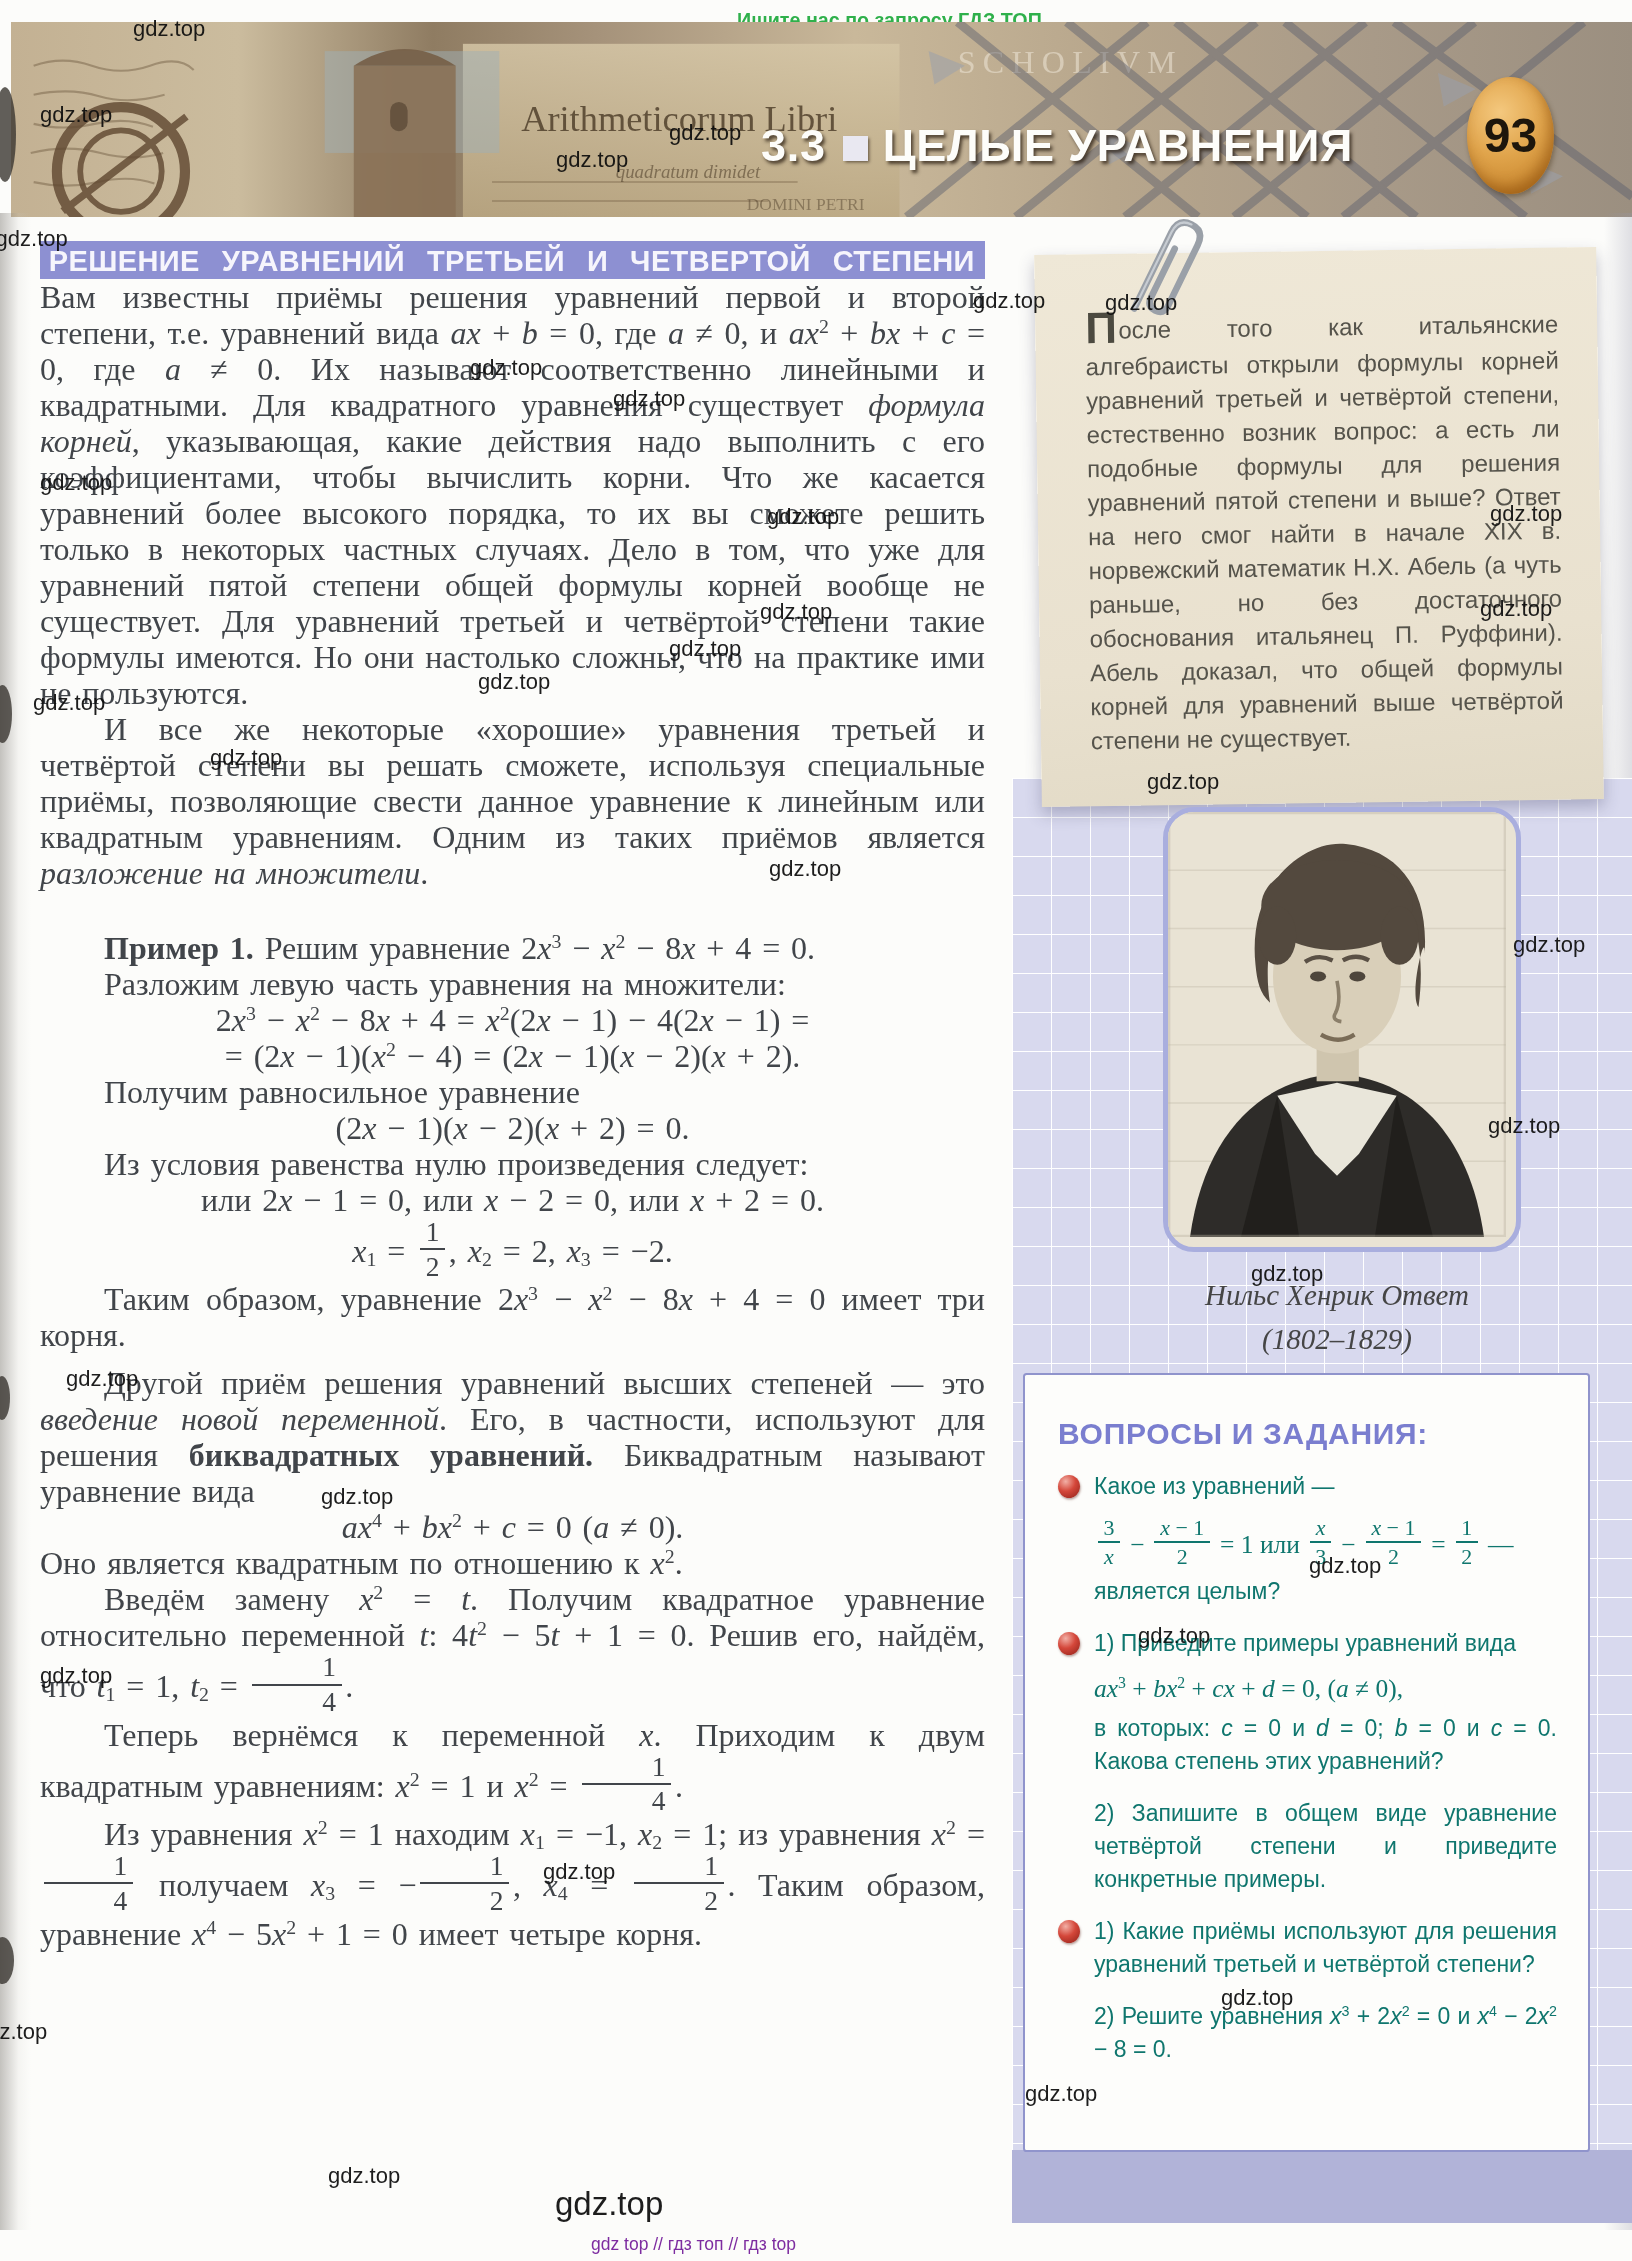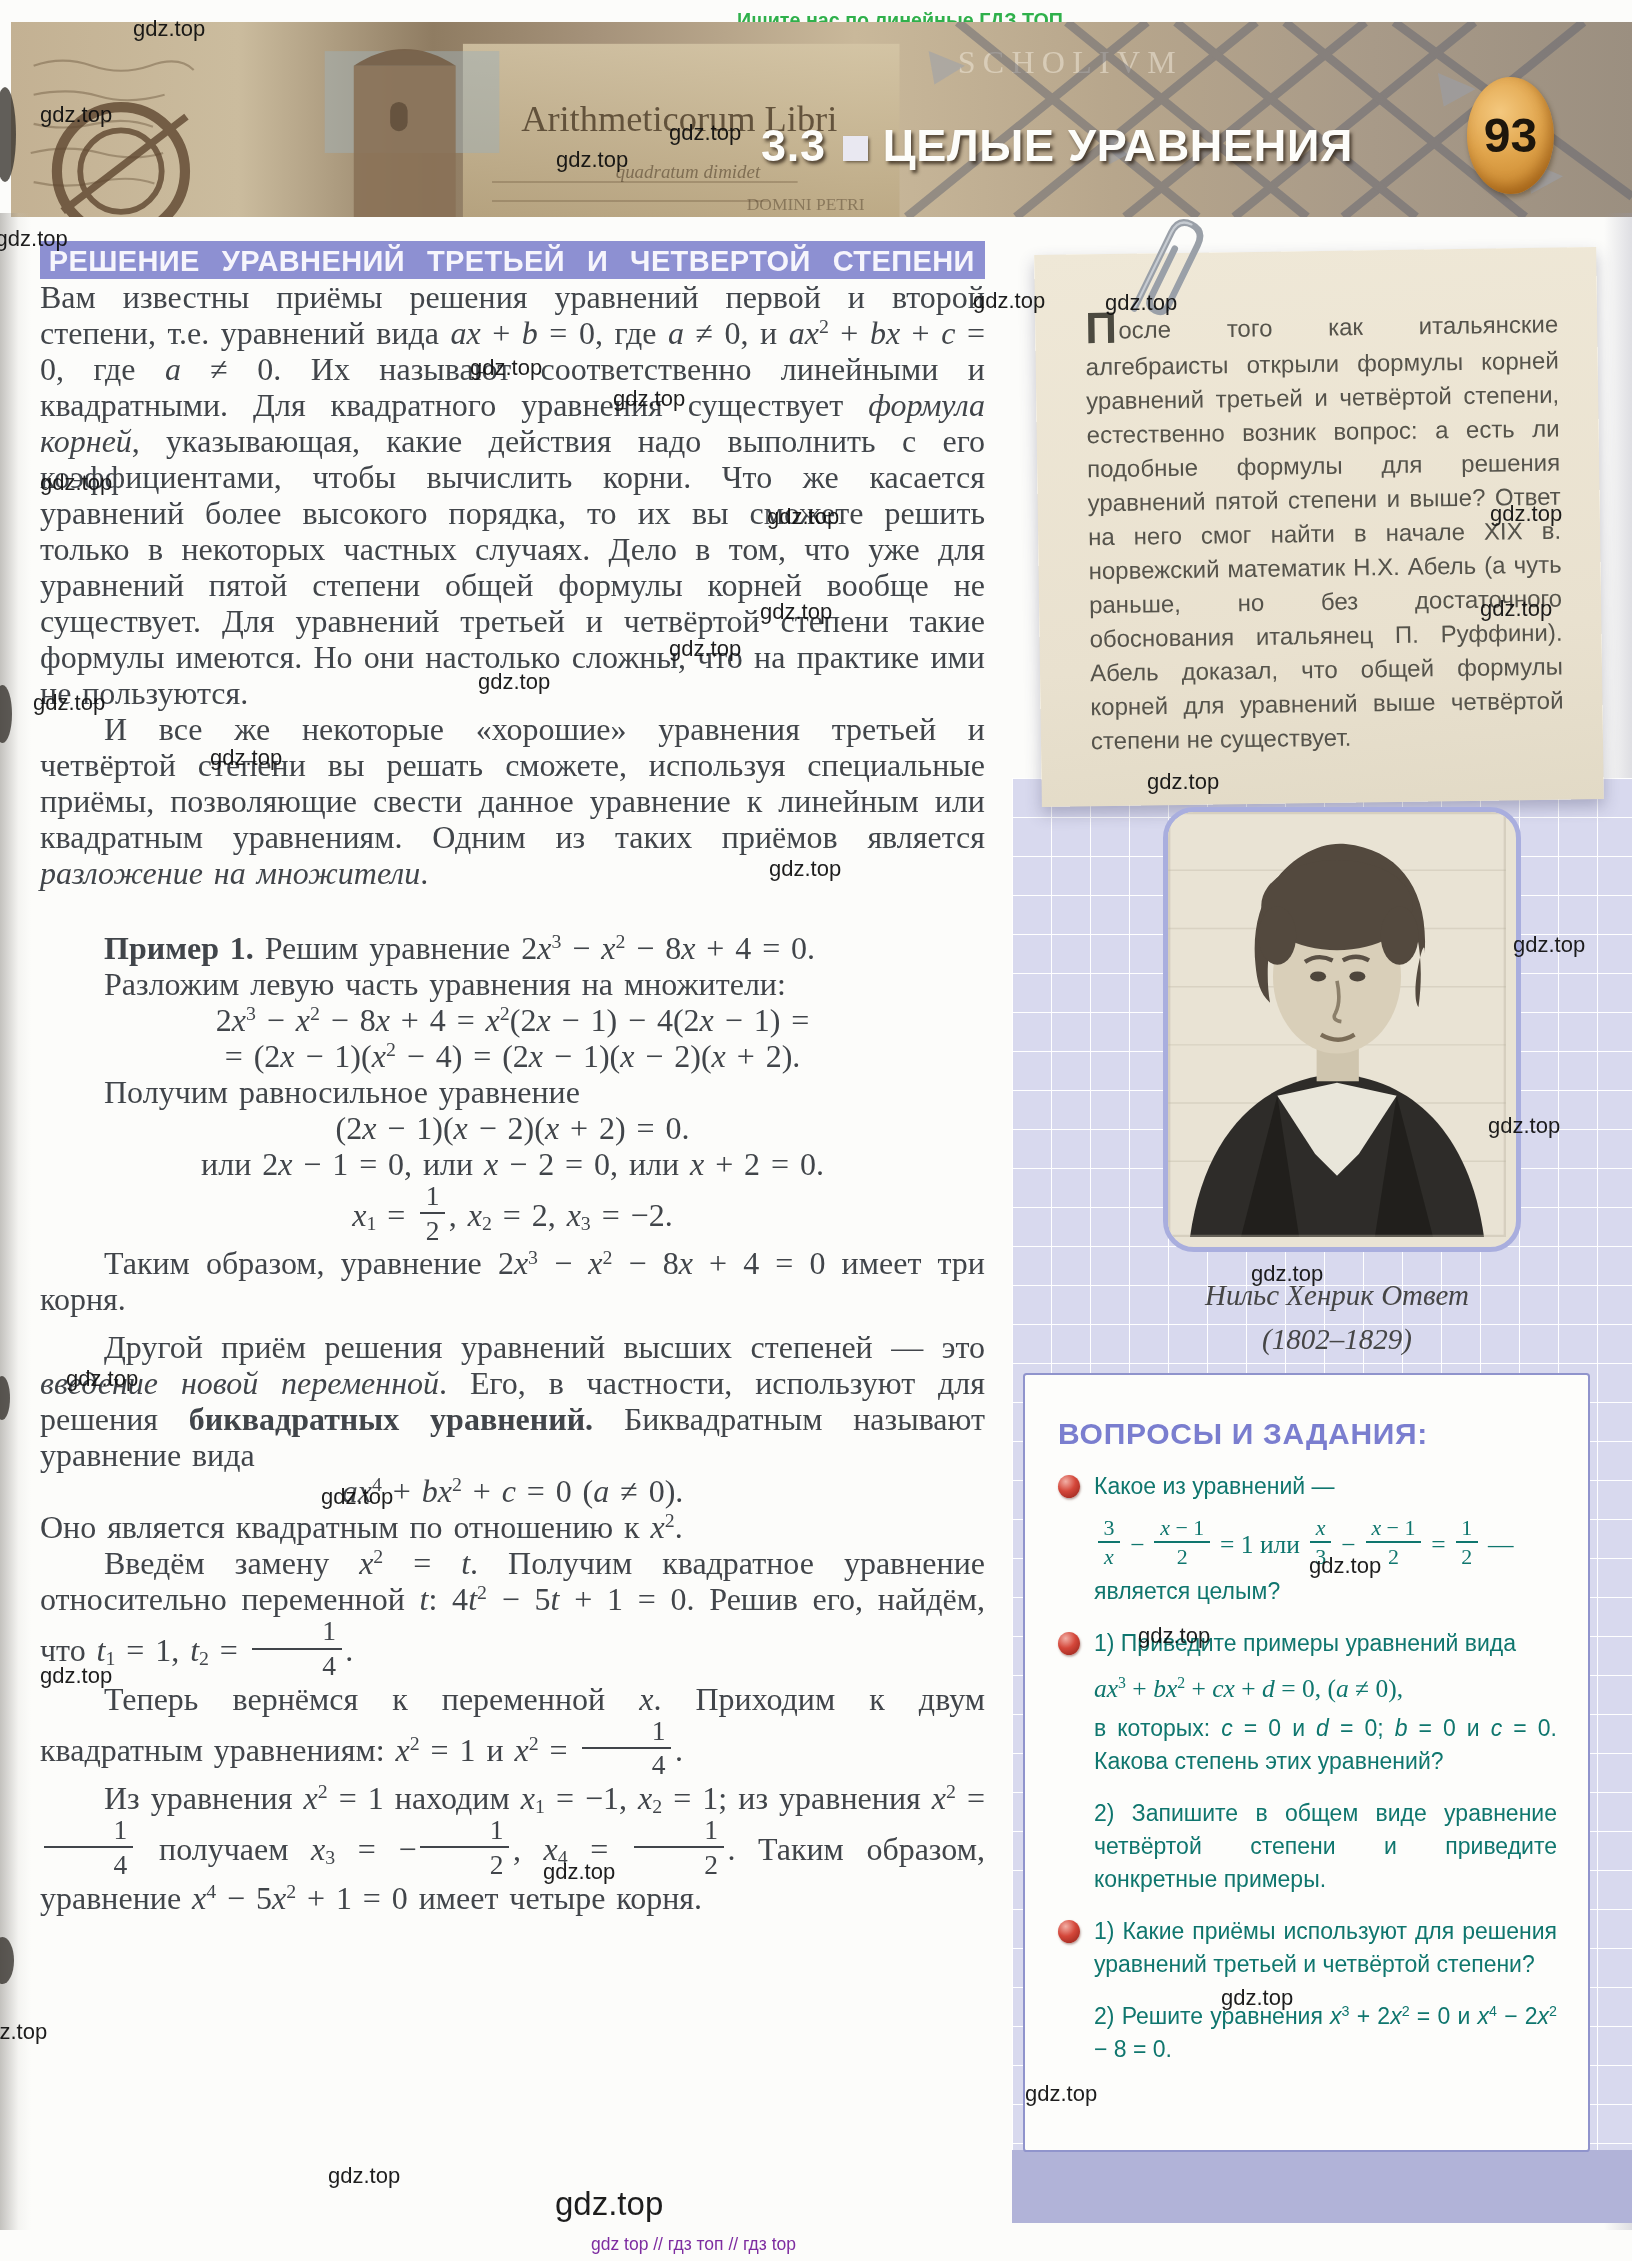--- a/index.html
+++ b/index.html
@@ -92,21 +92,21 @@
       white-space:nowrap;opacity:.93;}
   .wm-big{font-size:33px;}
   .footer-links{position:absolute;left:0;top:2234px;width:1387px;text-align:center;
       font-family:"Liberation Sans",sans-serif;font-size:17.5px;color:#7d2ca0;}
 </style>
 </head>
 <body>
 
 <div class="page">
 
-  <div class="promo">Ищите нас по линейные ГДЗ ТОП</div>
+  <div class="promo">Ищите нас по запросу ГДЗ ТОП</div>
 
   <div class="banner">
     <svg width="1622" height="195" viewBox="0 0 2227 268">
       <defs>
         <linearGradient id="ms" x1="0" y1="0" x2="0" y2="1">
           <stop offset="0" stop-color="#d5c6a6"></stop>
             <stop offset="1" stop-color="#bba883"></stop>
         </linearGradient>
       </defs>
       <rect x="620" y="30" width="600" height="238" fill="url(#ms)" opacity="0.85"></rect>
@@ -159,20 +159,21 @@
 
   <div class="main-col" id="main-col">
       <div class="blk lead"><span class="chip">РЕШЕНИЕ УРАВНЕНИЙ ТРЕТЬЕЙ И ЧЕТВЕРТОЙ СТЕПЕНИ</span> Вам известны приёмы решения уравнений первой и второй степени, т.е. уравнений вида <span class="mv">ax</span> + <span class="mv">b</span> = 0, где <span class="mv">a</span> ≠ 0, и <span class="mv">ax</span><sup>2</sup> + <span class="mv">bx</span> + <span class="mv">c</span> = 0, где <span class="mv">a</span> ≠ 0. Их называют соответственно линейными и квадратными. Для квадратного уравнения существует <span class="it">формула корней</span>, указывающая, какие действия надо выполнить с его коэффициентами, чтобы вычислить корни. Что же касается уравнений более высокого порядка, то их вы сможете решить только в некоторых частных случаях. Дело в том, что уже для уравнений пятой степени общей формулы корней вообще не существует. Для уравнений третьей и четвёртой степени такие формулы имеются. Но они настолько сложны, что на практике ими не пользуются.</div>
       <div class="blk para">И все же некоторые «хорошие» уравнения третьей и четвёртой степени вы решать сможете, используя специальные приёмы, позволяющие свести данное уравнение к линейным или квадратным уравнениям. Одним из таких приёмов является <span class="it">разложение на множители</span>.</div>
       <div class="blk para gap-lg"><span class="b">Пример 1.</span> Решим уравнение 2<span class="mv">x</span><sup>3</sup> − <span class="mv">x</span><sup>2</sup> − 8<span class="mv">x</span> + 4 = 0.</div>
       <div class="blk para">Разложим левую часть уравнения на множители:</div>
       <div class="blk center">2<span class="mv">x</span><sup>3</sup> − <span class="mv">x</span><sup>2</sup> − 8<span class="mv">x</span> + 4 = <span class="mv">x</span><sup>2</sup>(2<span class="mv">x</span> − 1) − 4(2<span class="mv">x</span> − 1) =</div>
       <div class="blk center">= (2<span class="mv">x</span> − 1)(<span class="mv">x</span><sup>2</sup> − 4) = (2<span class="mv">x</span> − 1)(<span class="mv">x</span> − 2)(<span class="mv">x</span> + 2).</div>
       <div class="blk para">Получим равносильное уравнение</div>
       <div class="blk center">(2<span class="mv">x</span> − 1)(<span class="mv">x</span> − 2)(<span class="mv">x</span> + 2) = 0.</div>
+      <div class="blk para">Из условия равенства нулю произведения следует:</div>
       <div class="blk center">или 2<span class="mv">x</span> − 1 = 0, или <span class="mv">x</span> − 2 = 0, или <span class="mv">x</span> + 2 = 0.</div>
       <div class="blk center"><span class="mv">x</span><sub>1</sub> = <span class="frac"><span class="fn">1</span><span class="fd">2</span></span>, <span class="mv">x</span><sub>2</sub> = 2, <span class="mv">x</span><sub>3</sub> = −2.</div>
       <div class="blk para">Таким образом, уравнение 2<span class="mv">x</span><sup>3</sup> − <span class="mv">x</span><sup>2</sup> − 8<span class="mv">x</span> + 4 = 0 имеет три корня.</div>
       <div class="blk para gap-md">Другой приём решения уравнений высших степеней — это <span class="it">введение новой переменной</span>. Его, в частности, используют для решения <span class="b">биквадратных уравнений.</span> Биквадратным называют уравнение вида</div>
       <div class="blk center"><span class="mv">ax</span><sup>4</sup> + <span class="mv">bx</span><sup>2</sup> + <span class="mv">c</span> = 0 (<span class="mv">a</span> ≠ 0).</div>
       <div class="blk para0">Оно является квадратным по отношению к <span class="mv">x</span><sup>2</sup>.</div>
       <div class="blk para">Введём замену <span class="mv">x</span><sup>2</sup> = <span class="mv">t</span>. Получим квадратное уравнение относительно переменной <span class="mv">t</span>: 4<span class="mv">t</span><sup>2</sup> − 5<span class="mv">t</span> + 1 = 0. Решив его, найдём, что <span class="mv">t</span><sub>1</sub> = 1, <span class="mv">t</span><sub>2</sub> = <span class="frac"><span class="fn">1</span><span class="fd">4</span></span>.</div>
       <div class="blk para">Теперь вернёмся к переменной <span class="mv">x</span>. Приходим к двум квадратным уравнениям: <span class="mv">x</span><sup>2</sup> = 1 и <span class="mv">x</span><sup>2</sup> = <span class="frac"><span class="fn">1</span><span class="fd">4</span></span>.</div>
       <div class="blk para">Из уравнения <span class="mv">x</span><sup>2</sup> = 1 находим <span class="mv">x</span><sub>1</sub> = −1, <span class="mv">x</span><sub>2</sub> = 1; из уравнения <span class="mv">x</span><sup>2</sup> = <span class="frac"><span class="fn">1</span><span class="fd">4</span></span> получаем <span class="mv">x</span><sub>3</sub> = −<span class="frac"><span class="fn">1</span><span class="fd">2</span></span>, <span class="mv">x</span><sub>4</sub> = <span class="frac"><span class="fn">1</span><span class="fd">2</span></span>. Таким образом, уравнение <span class="mv">x</span><sup>4</sup> − 5<span class="mv">x</span><sup>2</sup> + 1 = 0 имеет четыре корня.</div>
     </div>

